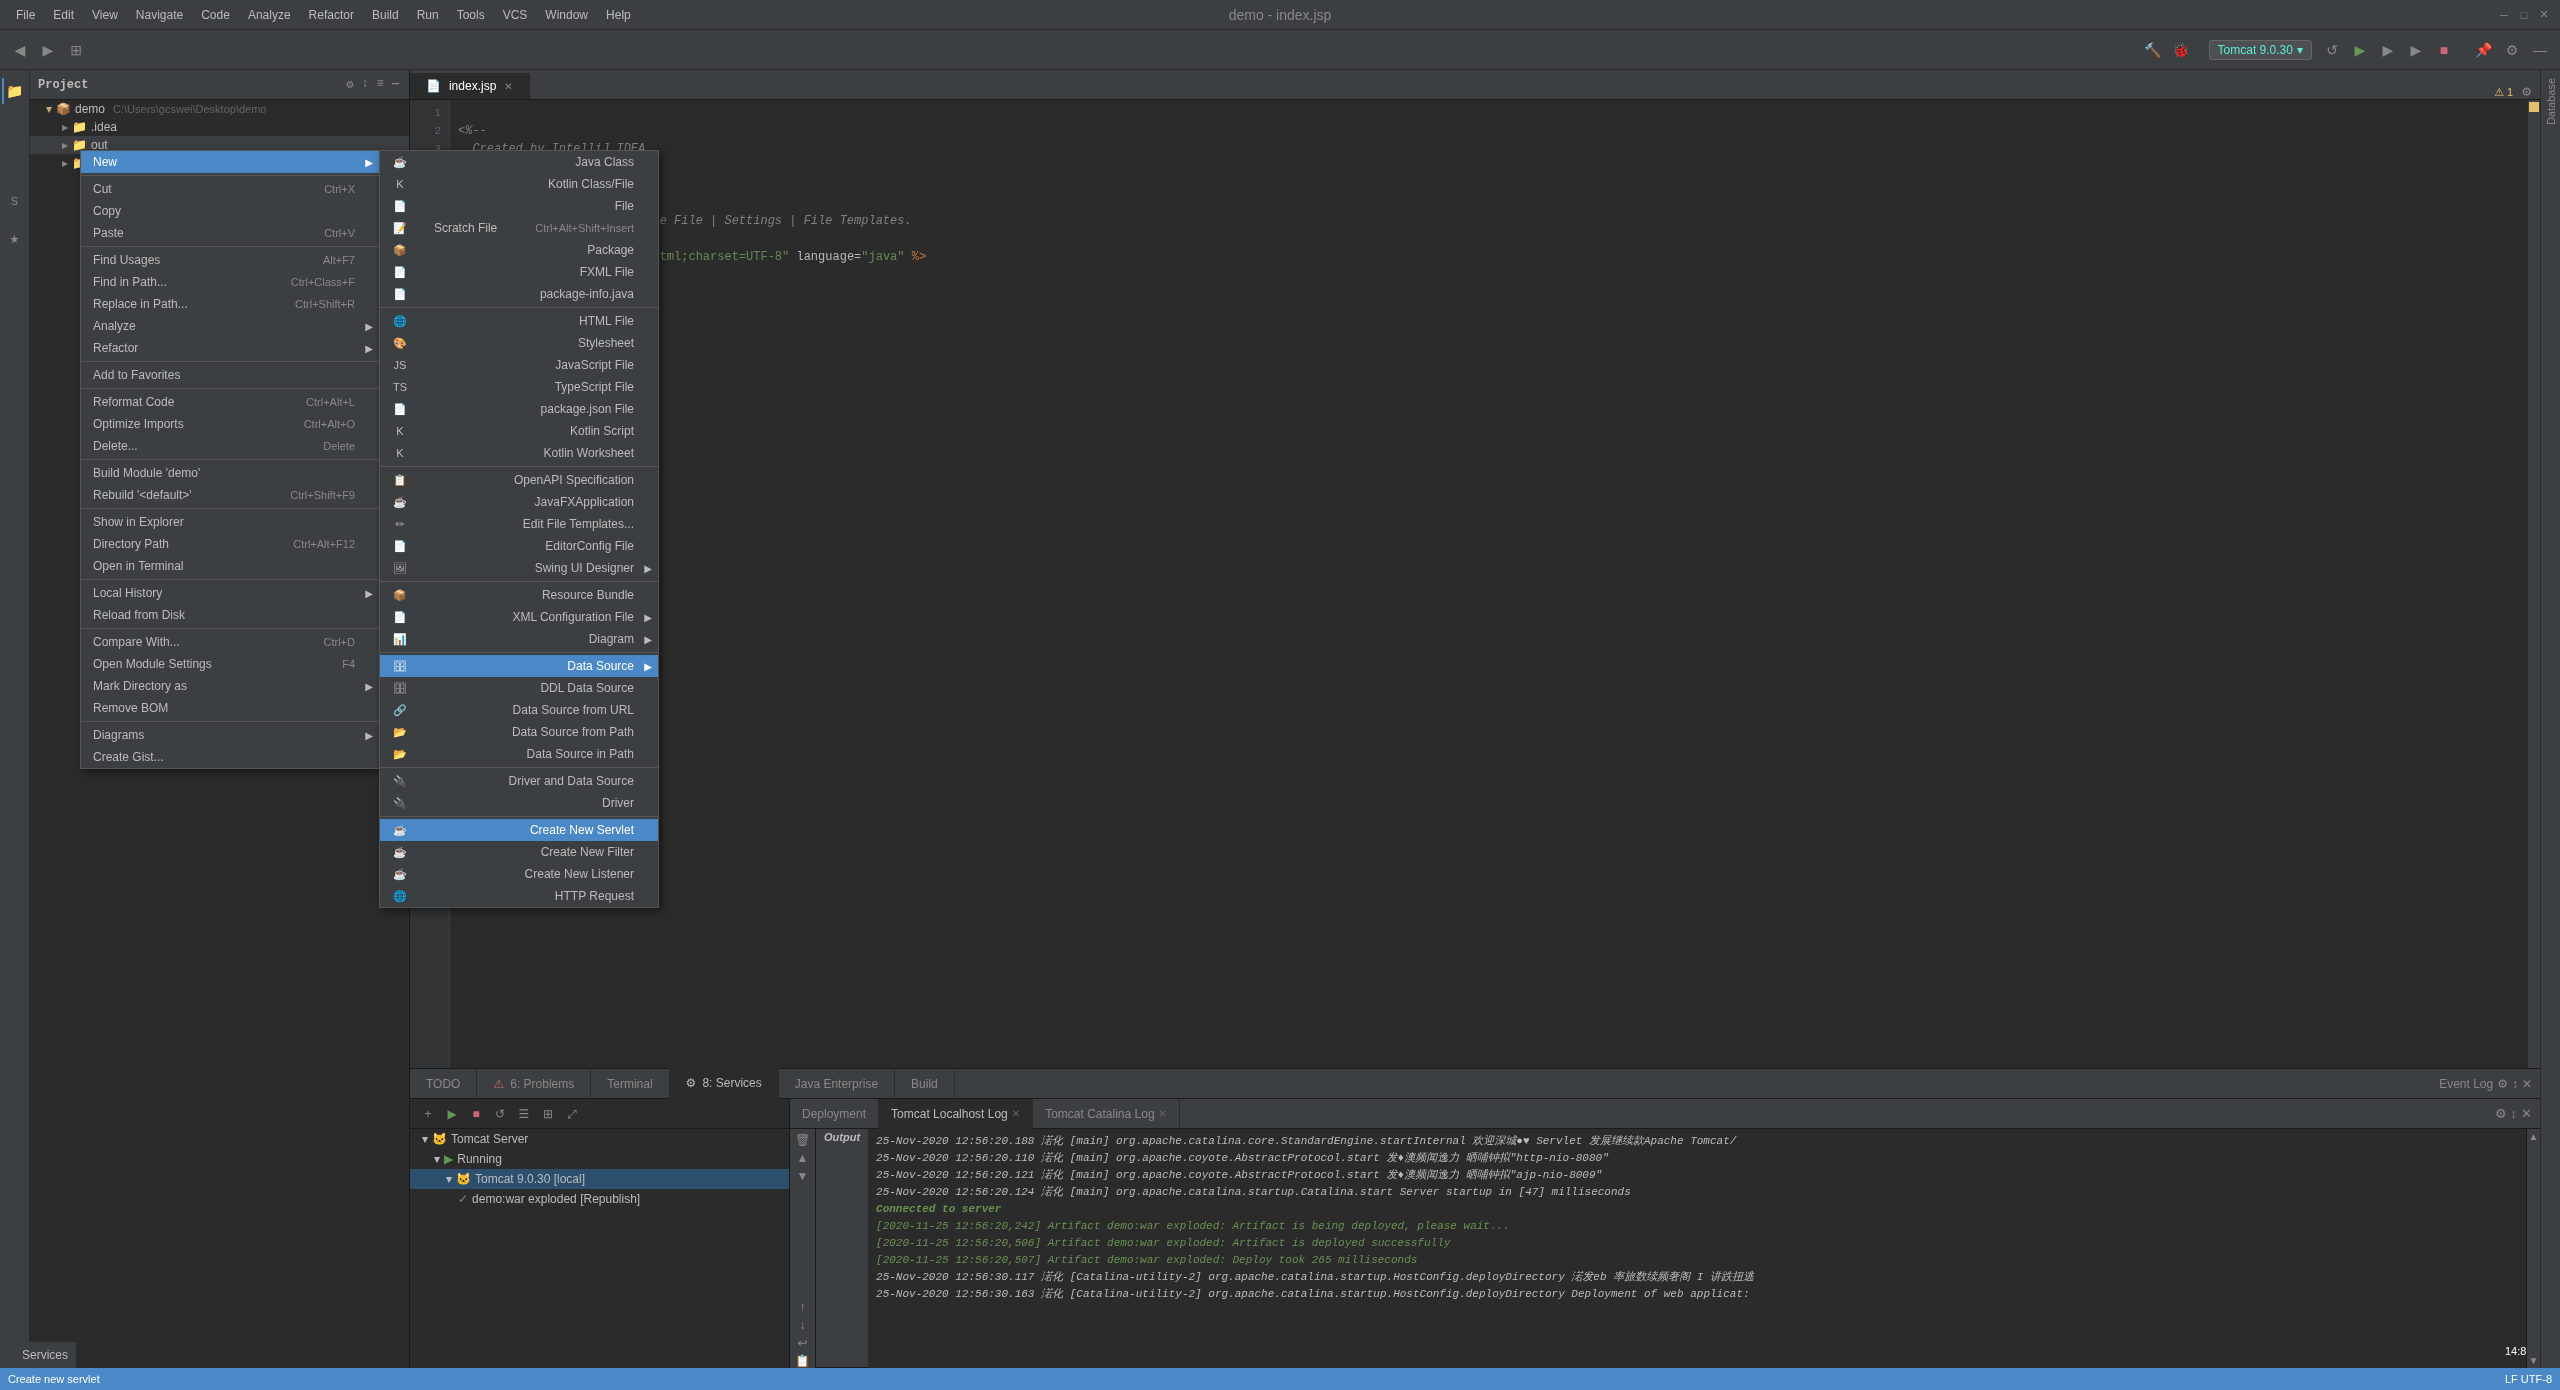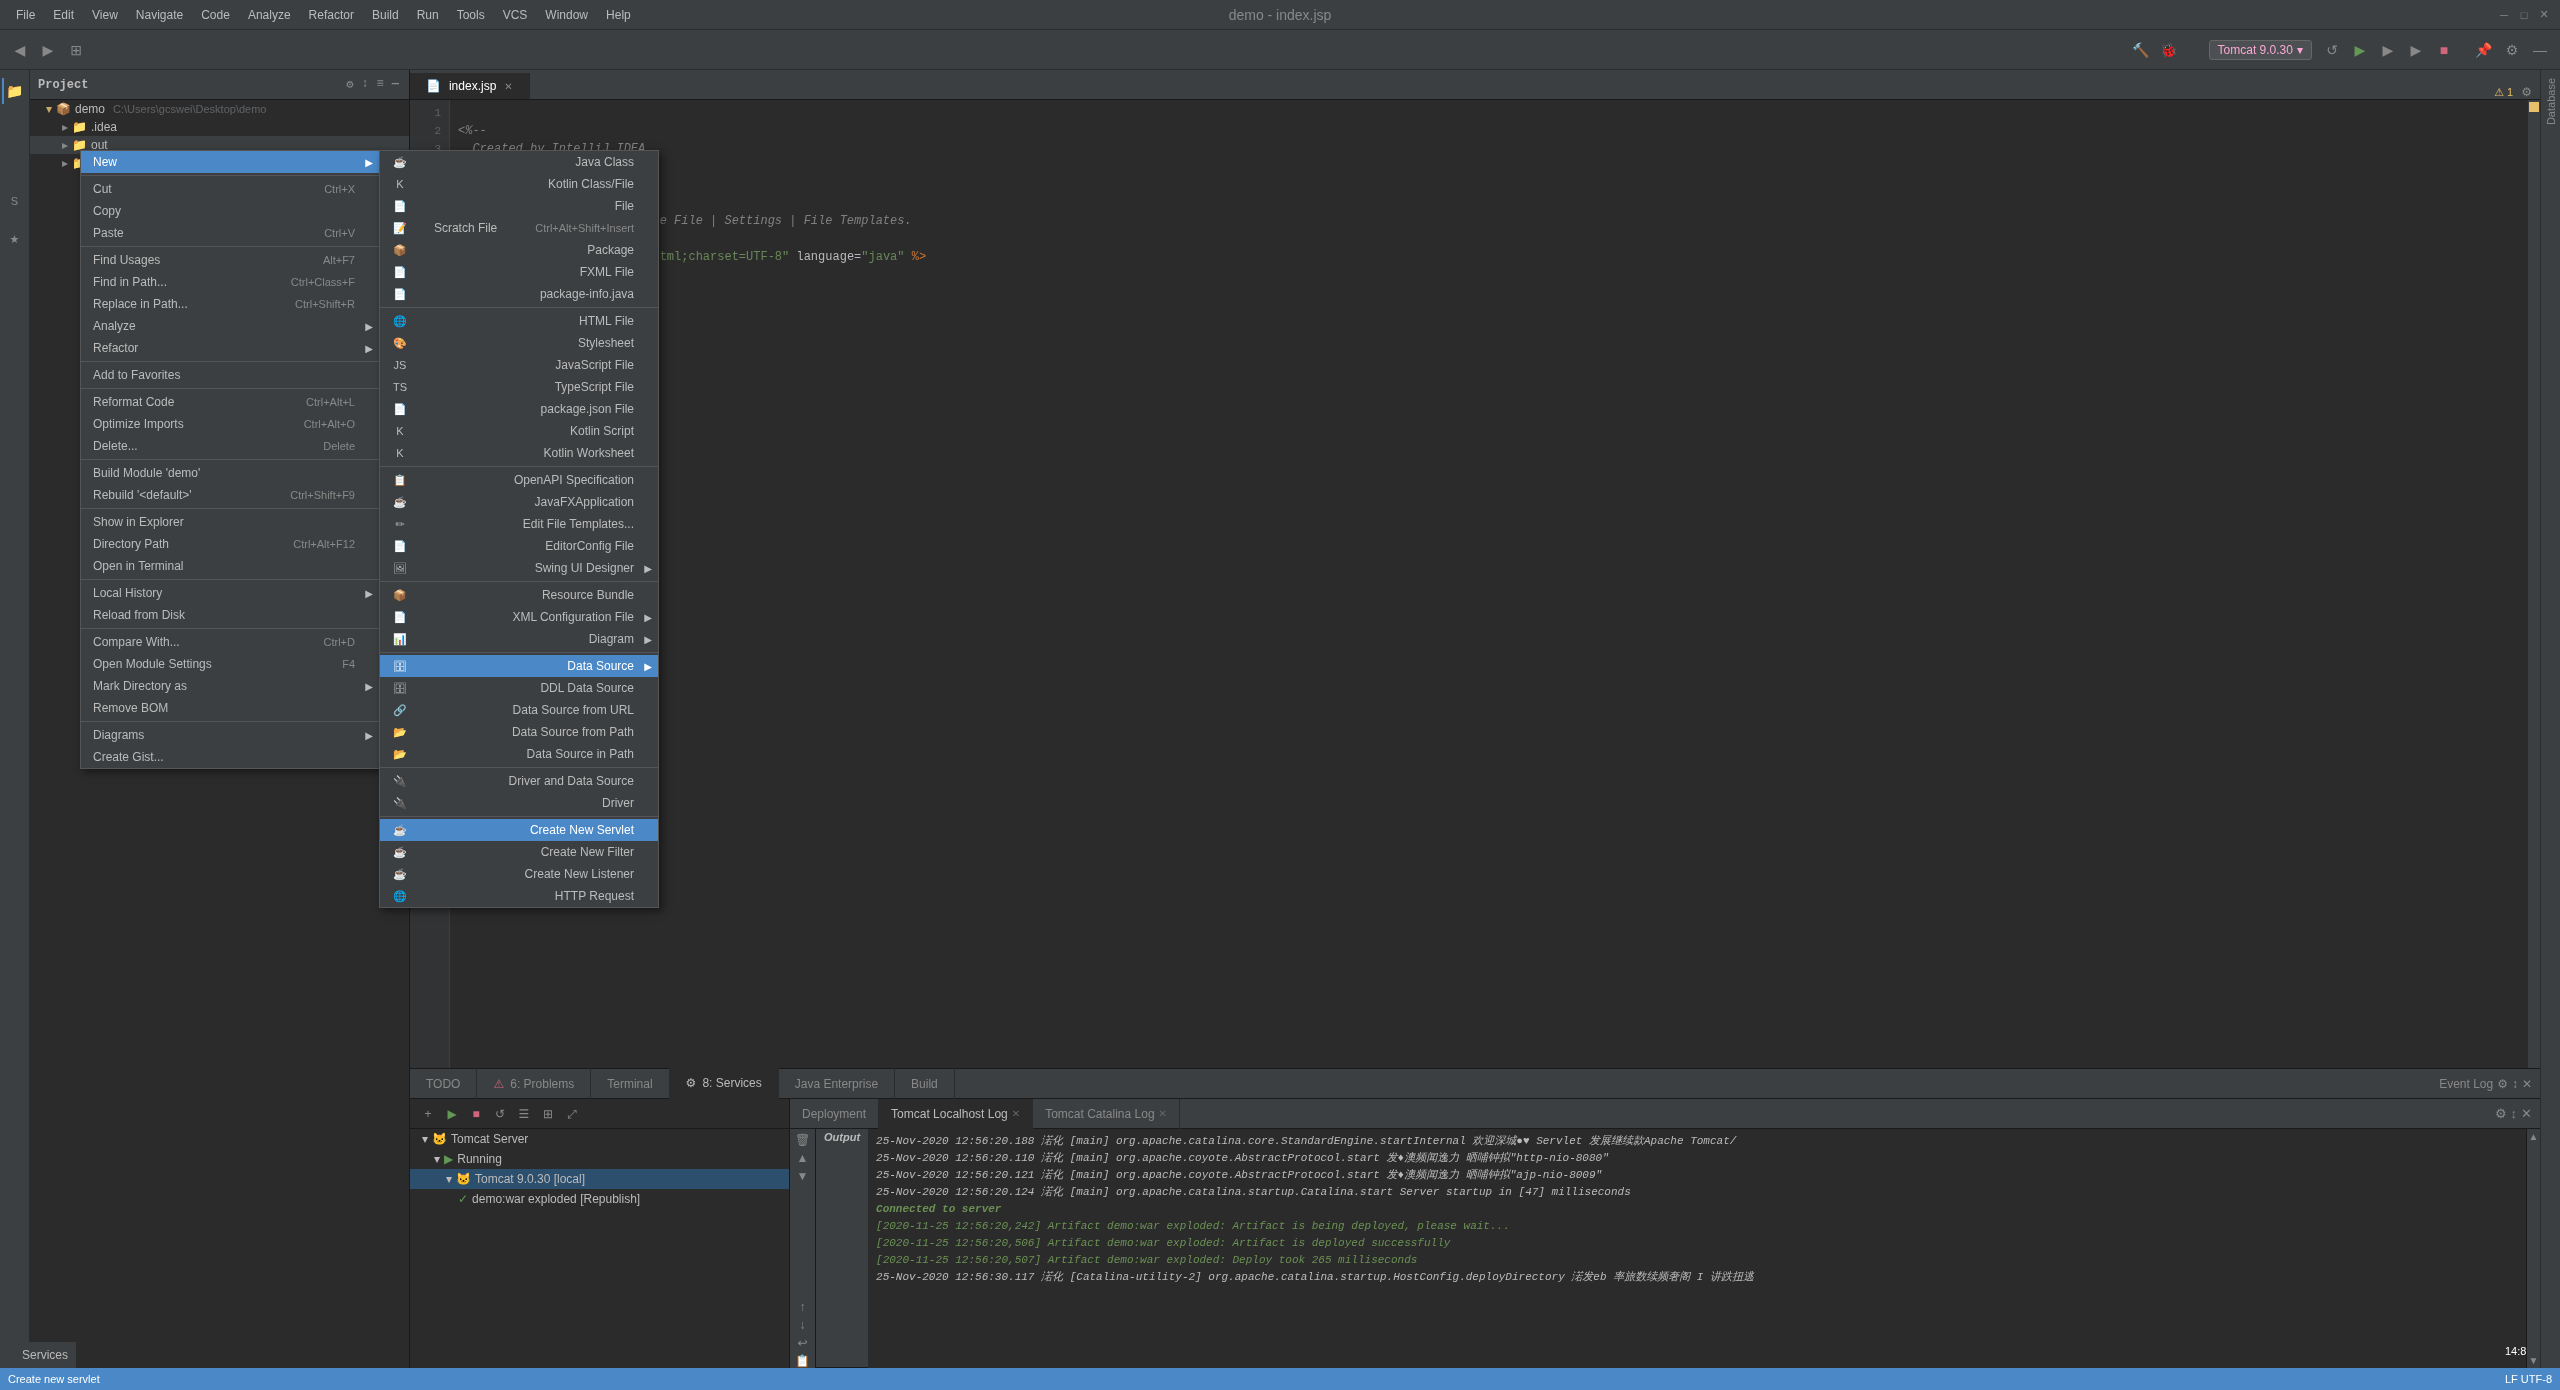--- a/index.html
+++ b/index.html
@@ -368,23 +368,23 @@
     .toolbar-btn.build { color: #e8bf6a; }
 
     .tomcat-selector {
       display: flex;
       align-items: center;
       background: #4c5052;
       border: 1px solid #666;
       border-radius: 3px;
       padding: 2px 8px;
       font-size: 12px;
-      color: #f9a8d4;
-      cursor: pointer;
-      margin-left: 24px;
+      color: #5eead4;
+      cursor: pointer;
+      margin-left: 12px;
       gap: 4px;
     }
 
     .panel-toolbar {
       display: flex;
       align-items: center;
       height: 30px;
       padding: 0 8px;
       gap: 4px;
       border-bottom: 1px solid #1a1a1a;
@@ -956,20 +956,21 @@
               <div id="log-content">
                 <div class="log-line">25-Nov-2020 12:56:20.188 渃化 [main] org.apache.catalina.core.StandardEngine.startInternal 欢迎深城●♥ Servlet 发展继续款Apache Tomcat/</div>
                 <div class="log-line">25-Nov-2020 12:56:20.110 渃化 [main] org.apache.coyote.AbstractProtocol.start 发♦澳频闻逸力  晒哺钟拟"http-nio-8080"</div>
                 <div class="log-line">25-Nov-2020 12:56:20.121 渃化 [main] org.apache.coyote.AbstractProtocol.start 发♦澳频闻逸力  晒哺钟拟"ajp-nio-8009"</div>
                 <div class="log-line">25-Nov-2020 12:56:20.124 渃化 [main] org.apache.catalina.startup.Catalina.start Server startup in [47] milliseconds</div>
                 <div class="log-line connected">Connected to server</div>
                 <div class="log-line info">[2020-11-25 12:56:20,242] Artifact demo:war exploded: Artifact is being deployed, please wait...</div>
                 <div class="log-line info">[2020-11-25 12:56:20,506] Artifact demo:war exploded: Artifact is deployed successfully</div>
                 <div class="log-line info">[2020-11-25 12:56:20,507] Artifact demo:war exploded: Deploy took 265 milliseconds</div>
                 <div class="log-line">25-Nov-2020 12:56:30.117 渃化 [Catalina-utility-2] org.apache.catalina.startup.HostConfig.deployDirectory 渃发eb 率旅数续频奢阁 I 讲跌扭逃</div>
+                <div class="log-line">25-Nov-2020 12:56:30.163 渃化 [Catalina-utility-2] org.apache.catalina.startup.HostConfig.deployDirectory Deployment of web applicat:</div>
               </div>
             </div>
 
             <div style="width:14px; background:#3c3f41; border-left:1px solid #1a1a1a; display:flex; flex-direction:column; align-items:center; padding:2px 0; gap:2px;">
               <span style="color:#888; font-size:10px; cursor:pointer;">▲</span>
               <span style="color:#888; font-size:10px; cursor:pointer; margin-top:auto;">▼</span>
             </div>
           </div>
         </div>
       </div>

